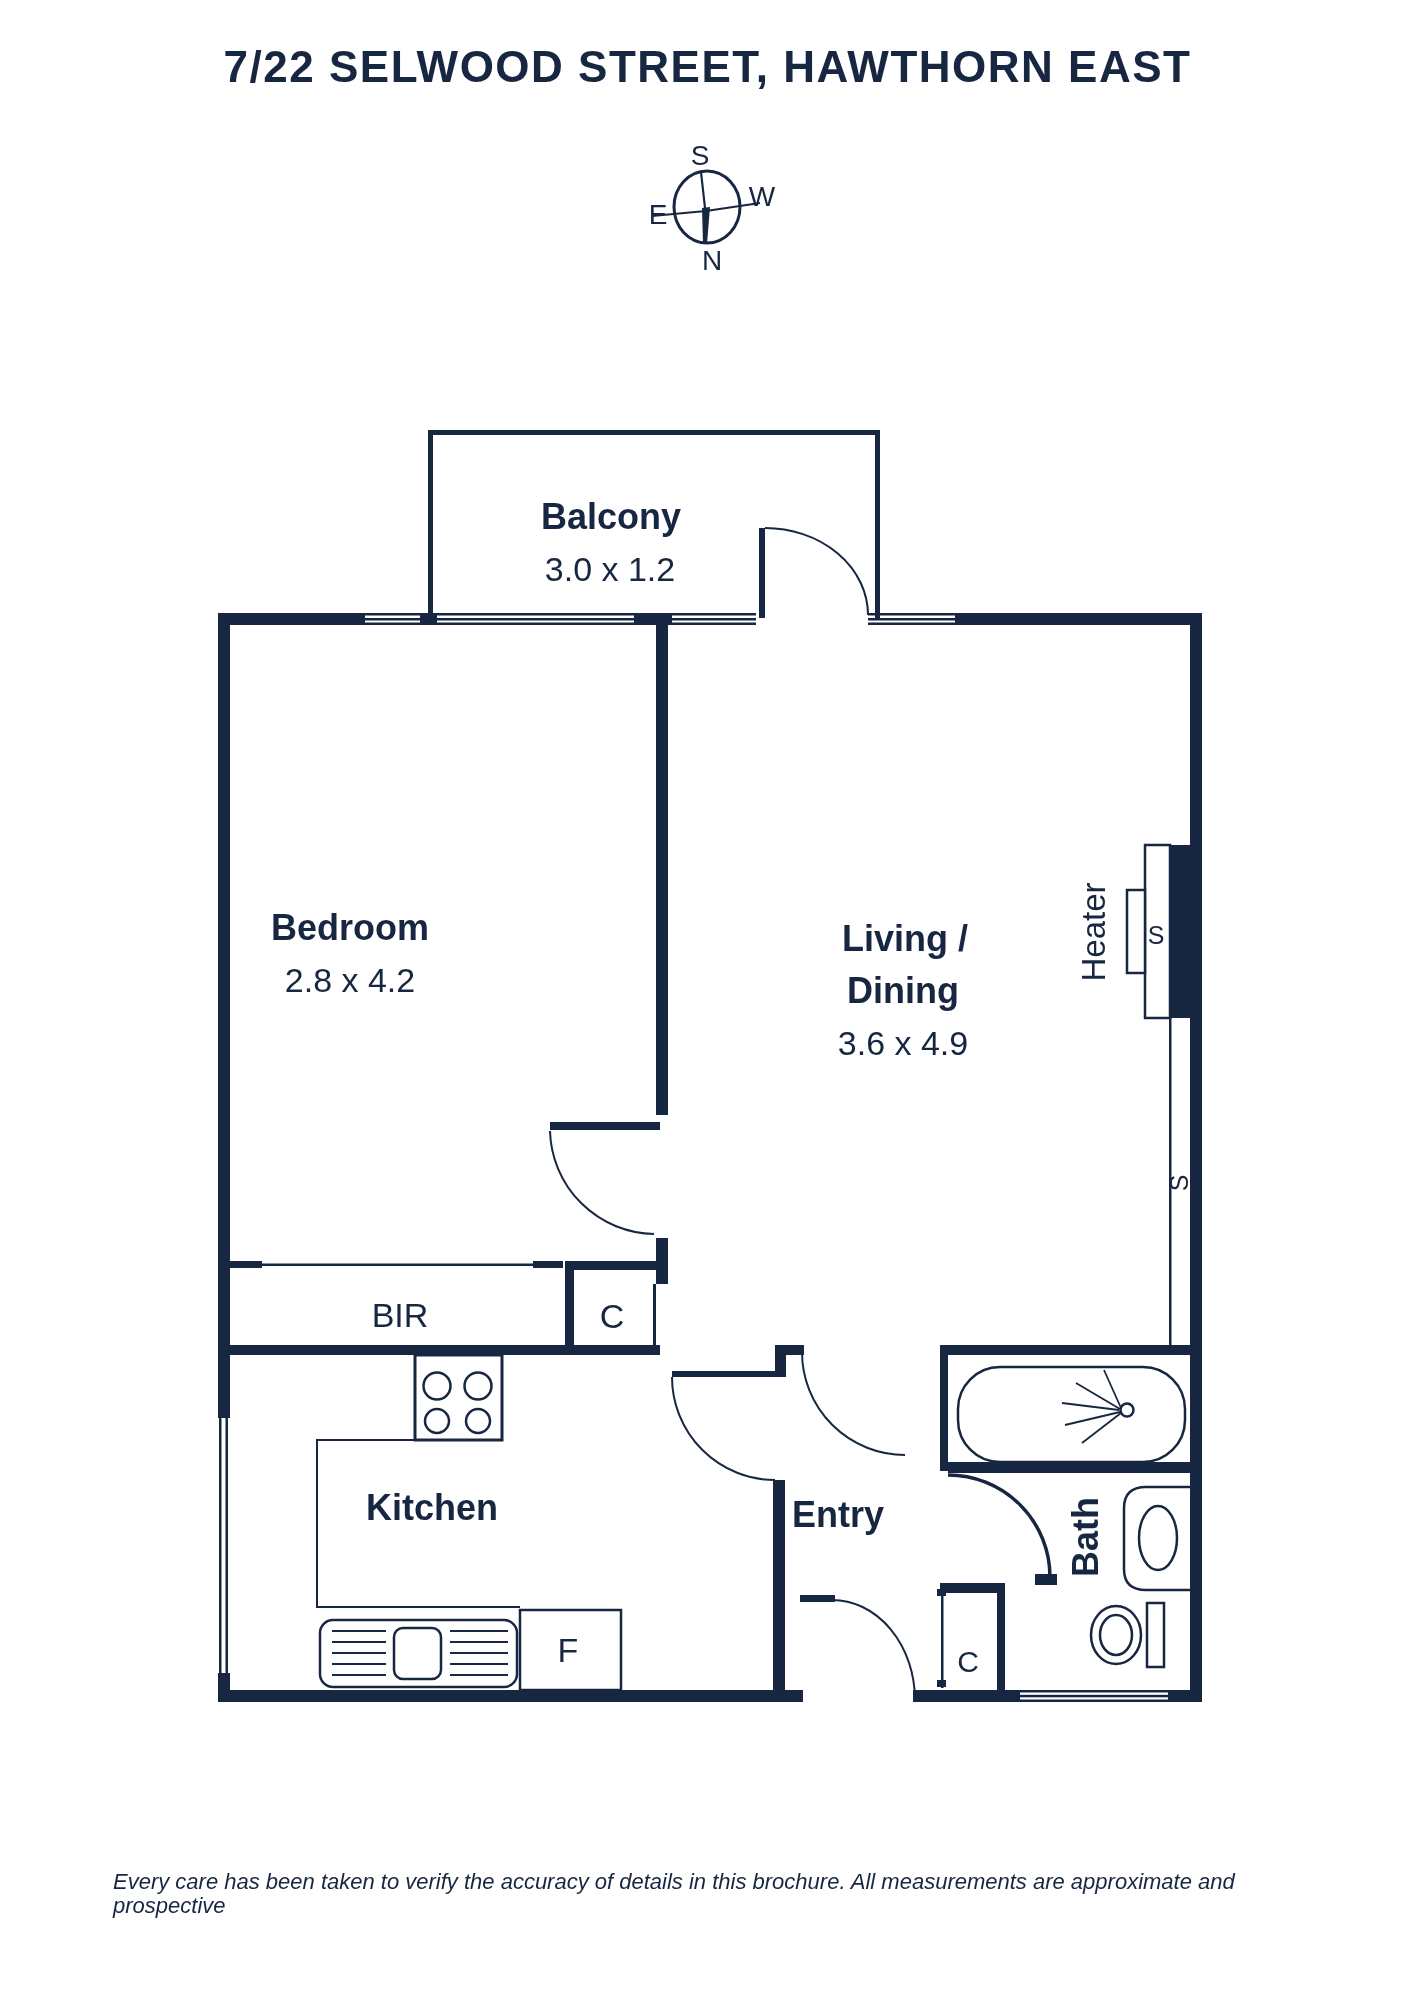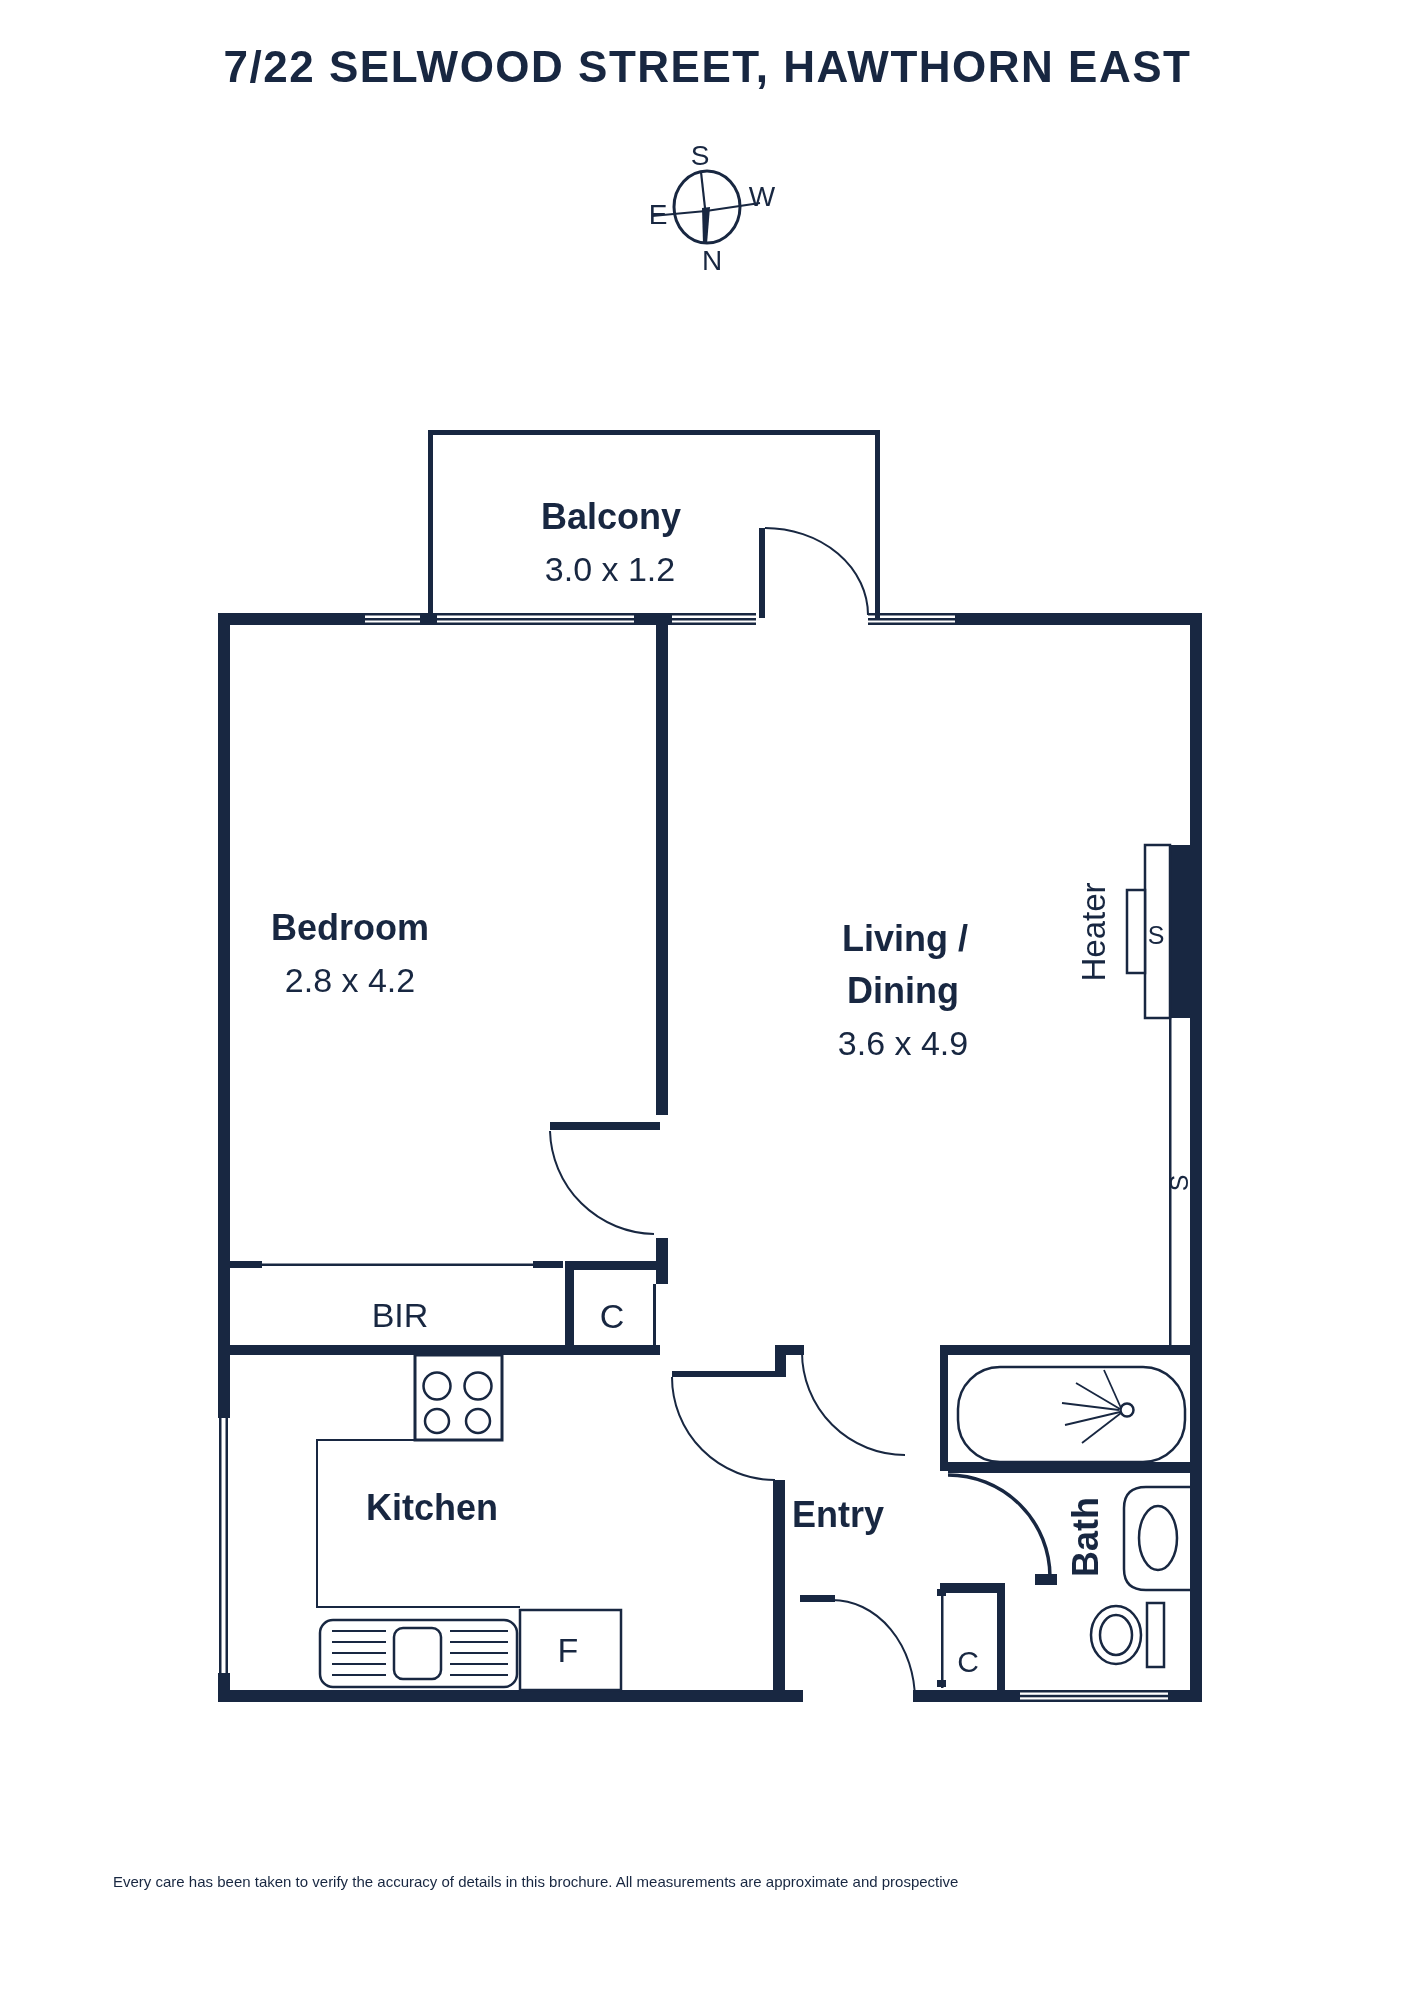--- a/index.html
+++ b/index.html
@@ -1,21 +1,21 @@
 <!DOCTYPE html>
 <html style="--ink: #182741;"><head>
 <meta charset="utf-8">
 <style>
   html,body{margin:0;padding:0;background:#ffffff;}
   .page{position:relative;width:1415px;height:2000px;background:#fff;overflow:hidden;
         font-family:"Liberation Sans", sans-serif;color:var(--ink,#182741);}
   .title{position:absolute;top:42px;left:0;width:1415px;text-align:center;
          font-size:44px;font-weight:700;letter-spacing:1.5px;white-space:nowrap;}
   .footer{position:absolute;left:113px;top:1870px;width:1220px;
-          font-size:15px;line-height:24px;font-weight:400;}
+          font-size:22px;line-height:24px;font-weight:400;font-style:italic;}
   svg text{font-family:"Liberation Sans", sans-serif;}
   .roomname{font-weight:700;font-size:36px;}
   .roomdims{font-weight:400;font-size:34px;}
   .fixlabel{font-weight:400;font-size:34px;}
 </style>
 </head>
 <body>
 
 <div class="page">
 

